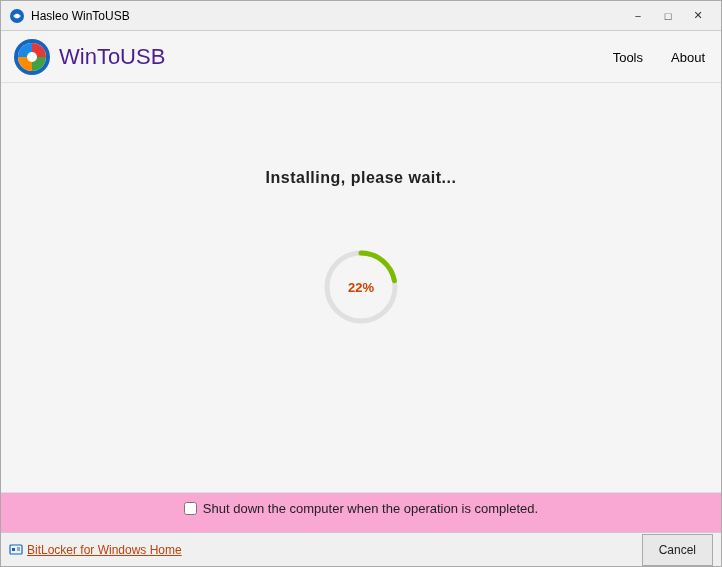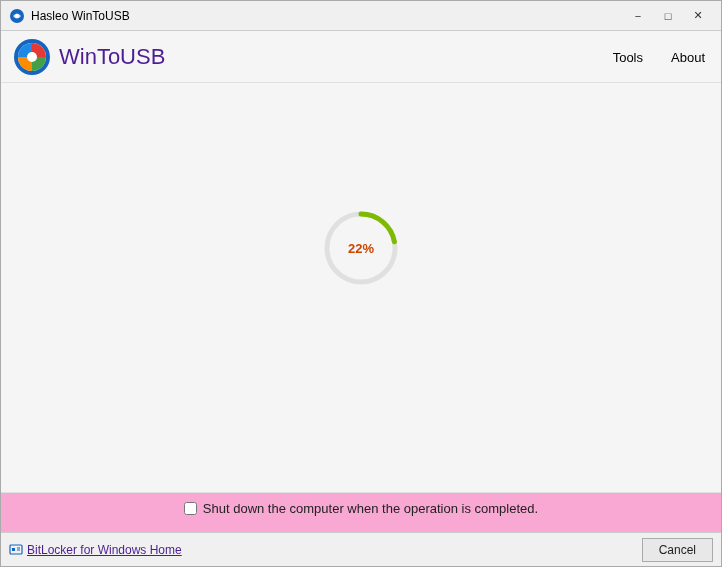--- a/index.html
+++ b/index.html
@@ -162,30 +162,30 @@
       align-items: center;
       justify-content: space-between;
       padding: 4px 8px;
       background: #f0f0f0;
       border-top: 1px solid #ccc;
       height: 34px;
     }
 
     .status-link {
       font-size: 12px;
-      color: #4c1d95;
+      color: #c2410c;
       text-decoration: underline;
       cursor: pointer;
       display: flex;
       align-items: center;
       gap: 4px;
     }
 
     .cancel-btn {
-      height: 24px;
+      height: 32px;
       padding: 2px 16px;
       background: #e8e8e8;
       border: 1px solid #aaa;
       font-size: 12px;
       cursor: pointer;
       color: #222;
     }
 
     
     .titlebar-combined {
@@ -244,20 +244,21 @@
     </svg>
     <span class="app-name">WinToUSB</span>
 
     <div style="position:absolute; right:12px; top:50%; transform:translateY(-50%); display:flex; gap:20px;">
       <span class="menu-item">Tools</span>
       <span class="menu-item">About</span>
     </div>
   </div>
 
   <div class="content-area">
+    <div class="install-text">Installing, please wait...</div>
 
     <div class="progress-container">
       <div class="circular-progress">
         <svg width="80" height="80" viewBox="0 0 80 80">
           <circle class="track" cx="40" cy="40" r="34"></circle>
           <circle class="fill" cx="40" cy="40" r="34" style="stroke-dasharray: 213.628; stroke-dashoffset: 166.63;"></circle>
         </svg>
         <div class="progress-label">22%</div>
       </div>
     </div>

